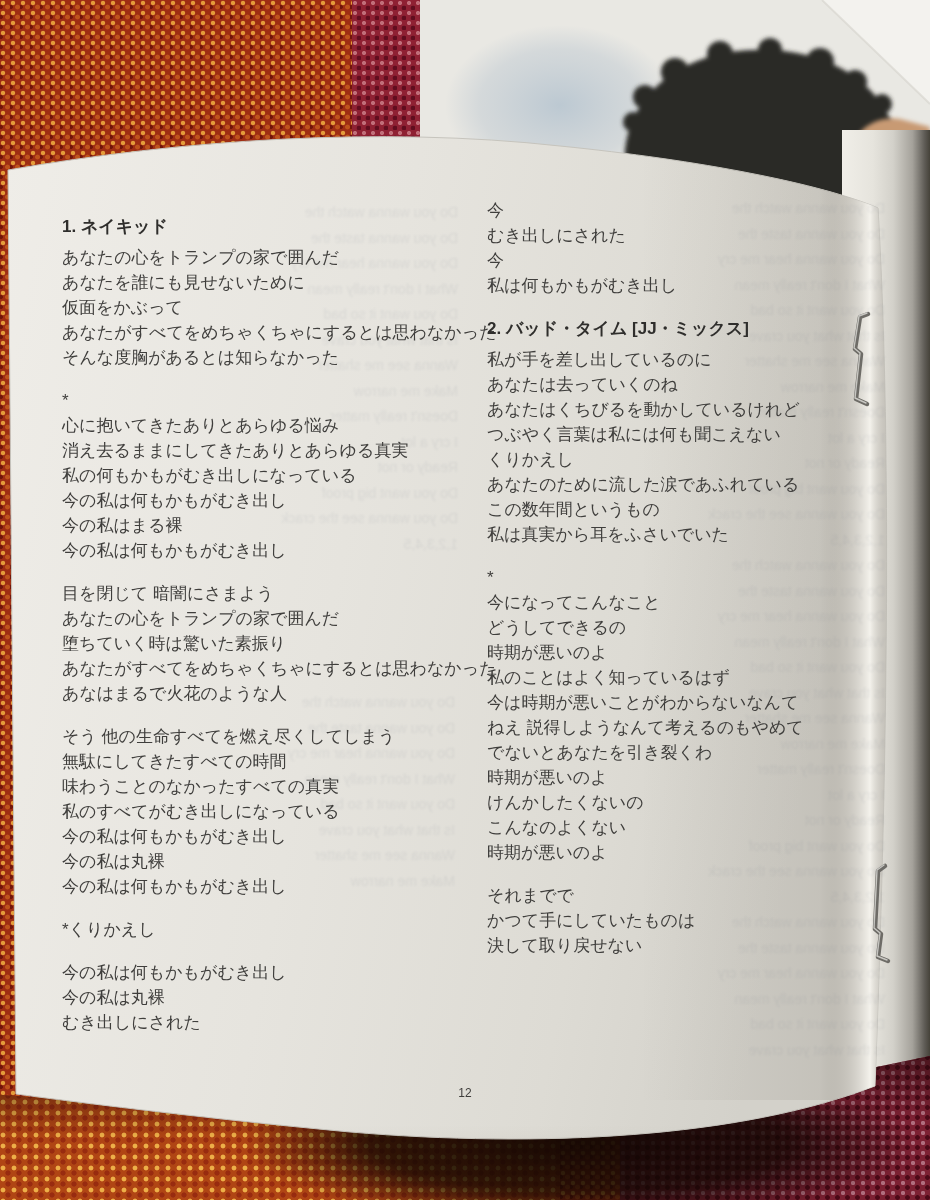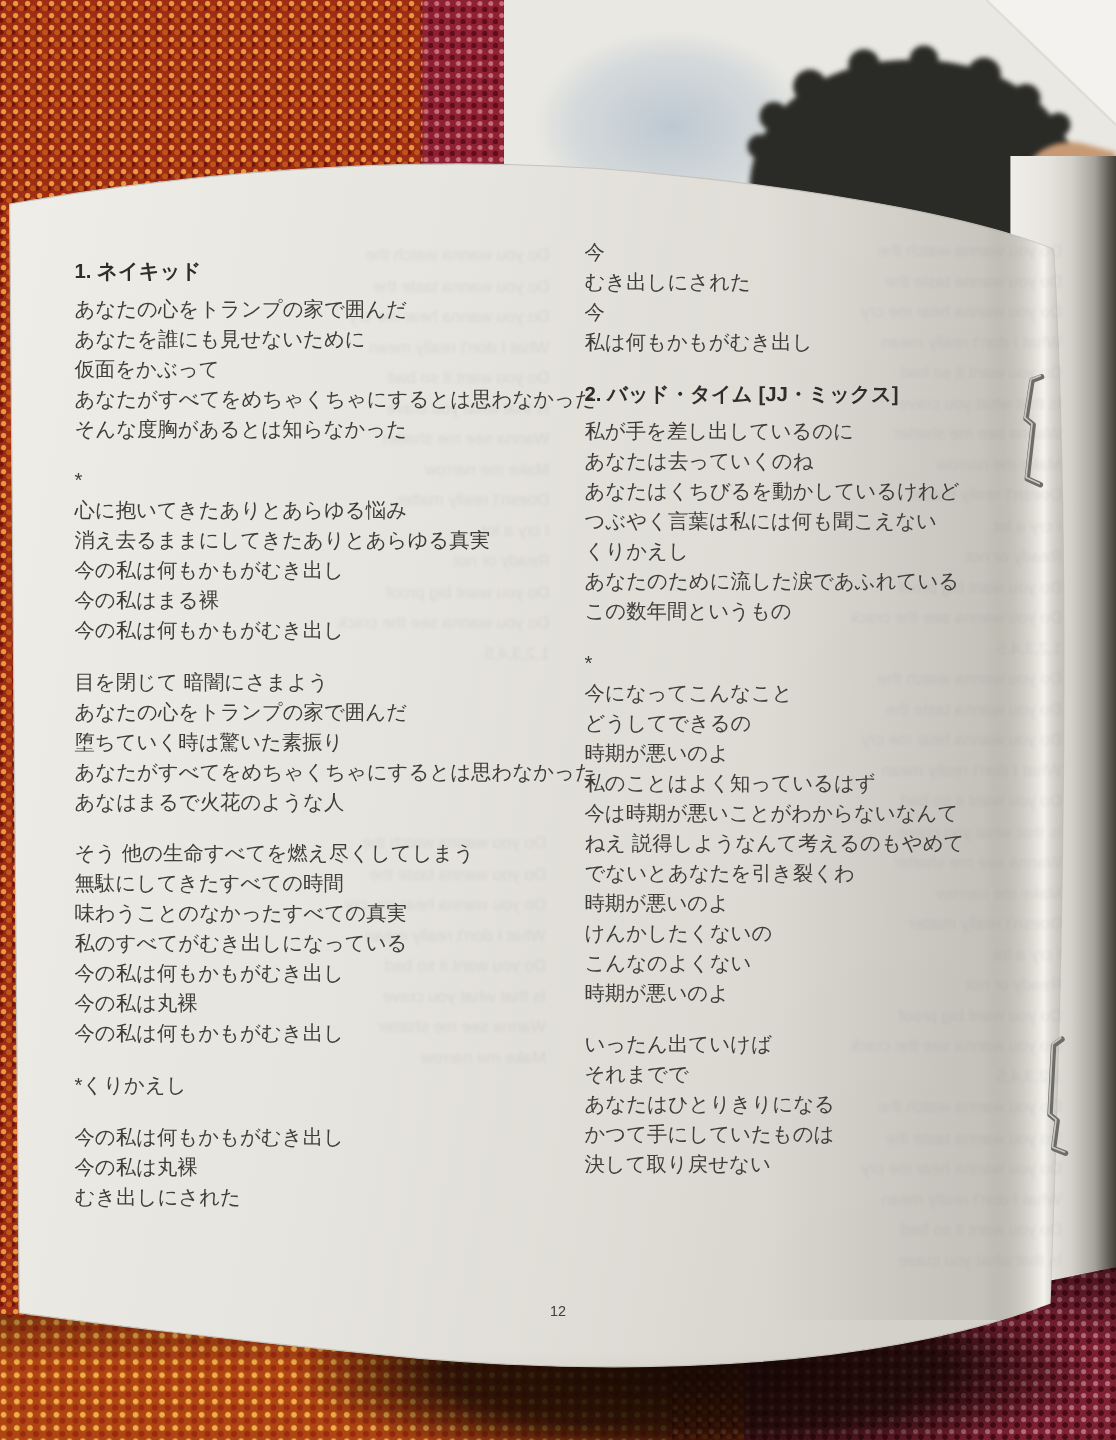--- a/index.html
+++ b/index.html
@@ -221,20 +221,21 @@
         <div class="lyric-line">あなたの心をトランプの家で囲んだ</div>
         <div class="lyric-line">あなたを誰にも見せないために</div>
         <div class="lyric-line">仮面をかぶって</div>
         <div class="lyric-line">あなたがすべてをめちゃくちゃにするとは思わなかった</div>
         <div class="lyric-line">そんな度胸があるとは知らなかった</div>
       </div>
       <div class="stanza">
         <div class="lyric-line">*</div>
         <div class="lyric-line">心に抱いてきたありとあらゆる悩み</div>
         <div class="lyric-line">消え去るままにしてきたありとあらゆる真実</div>
+        <div class="lyric-line">私の何もかもがむき出しになっている</div>
         <div class="lyric-line">今の私は何もかもがむき出し</div>
         <div class="lyric-line">今の私はまる裸</div>
         <div class="lyric-line">今の私は何もかもがむき出し</div>
       </div>
       <div class="stanza">
         <div class="lyric-line">目を閉じて 暗闇にさまよう</div>
         <div class="lyric-line">あなたの心をトランプの家で囲んだ</div>
         <div class="lyric-line">堕ちていく時は驚いた素振り</div>
         <div class="lyric-line">あなたがすべてをめちゃくちゃにするとは思わなかった</div>
         <div class="lyric-line">あなはまるで火花のような人</div>
@@ -266,39 +267,38 @@
       </div>
       <div class="track-title gap-before">2. バッド・タイム [JJ・ミックス]</div>
       <div class="stanza">
         <div class="lyric-line">私が手を差し出しているのに</div>
         <div class="lyric-line">あなたは去っていくのね</div>
         <div class="lyric-line">あなたはくちびるを動かしているけれど</div>
         <div class="lyric-line">つぶやく言葉は私には何も聞こえない</div>
         <div class="lyric-line">くりかえし</div>
         <div class="lyric-line">あなたのために流した涙であふれている</div>
         <div class="lyric-line">この数年間というもの</div>
+        <div class="lyric-line">私は真実から耳をふさいでいた</div>
       </div>
       <div class="stanza">
         <div class="lyric-line">*</div>
         <div class="lyric-line">今になってこんなこと</div>
         <div class="lyric-line">どうしてできるの</div>
         <div class="lyric-line">時期が悪いのよ</div>
         <div class="lyric-line">私のことはよく知っているはず</div>
         <div class="lyric-line">今は時期が悪いことがわからないなんて</div>
         <div class="lyric-line">ねえ 説得しようなんて考えるのもやめて</div>
         <div class="lyric-line">でないとあなたを引き裂くわ</div>
         <div class="lyric-line">時期が悪いのよ</div>
         <div class="lyric-line">けんかしたくないの</div>
         <div class="lyric-line">こんなのよくない</div>
         <div class="lyric-line">時期が悪いのよ</div>
       </div>
       <div class="stanza gap-before">
-        <div class="lyric-line">いったん出ていけば</div>
         <div class="lyric-line">それまでで</div>
-        <div class="lyric-line">あなたはひとりきりになる</div>
         <div class="lyric-line">かつて手にしていたものは</div>
         <div class="lyric-line">決して取り戻せない</div>
       </div>
     </div>
 
   <div class="abs page-num">12</div>
 
 </div>
 
 </body></html>

